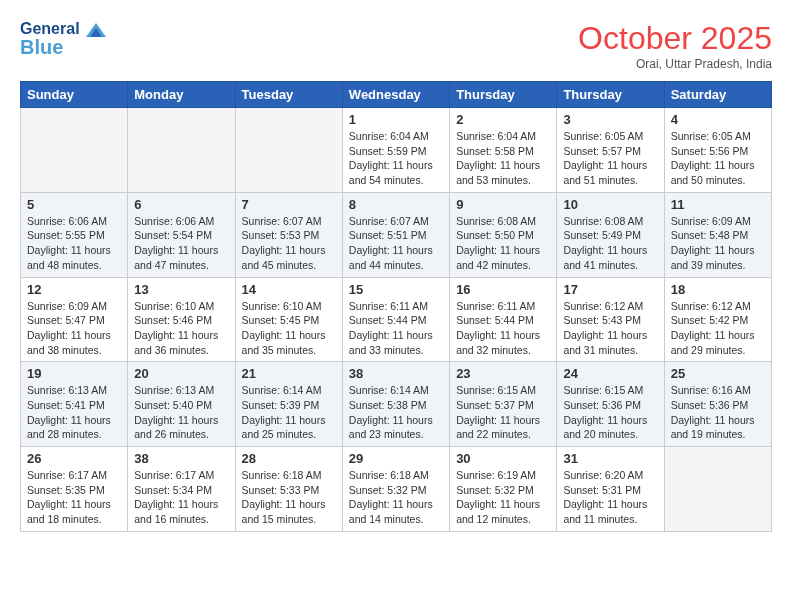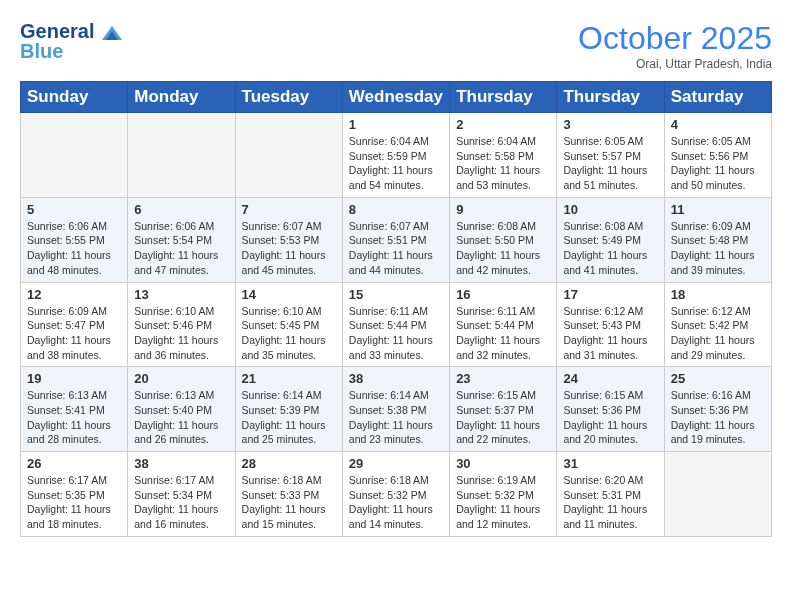--- a/index.html
+++ b/index.html
@@ -21,38 +21,38 @@
     }
     .logo {
       display: flex;
       align-items: center;
     }
     .title-block {
       text-align: right;
     }
     .month-year {
       font-size: 32px;
-      color: #3b82f6;
+      color: #ef4444;
       font-weight: normal;
     }
     .location {
       font-size: 12px;
       color: #555;
     }
     .calendar {
       width: 100%;
       border-collapse: collapse;
       border: 1px solid #ccc;
     }
     .calendar th {
       background-color: #2a62b8;
       color: #fff;
       text-align: left;
       padding: 5px 6px;
-      font-size: 17px;
+      font-size: 13px;
       border: 1px solid #2255a0;
     }
     .calendar td {
       vertical-align: top;
       padding: 4px 6px;
       border: 1px solid #ccc;
       width: calc(100% / 7);
       min-height: 80px;
       background: #fff;
       font-size: 11px;
@@ -77,21 +77,21 @@
     }
   </style>
 </head>
 <body>
 
 <div class="page">
   <div class="header">
     <div class="logo">
       <div>
         <div style="display:flex;align-items:center;">
-          <div style="font-size:20px;font-weight:bold;color:#1a4a8a;line-height:1.1;">
+          <div style="font-size:16px;font-weight:bold;color:#1a4a8a;line-height:1.1;">
             General
             <svg width="20" height="14" viewBox="0 0 20 14" style="vertical-align:middle;margin-left:2px;">
               <polygon points="0,14 10,0 20,14" fill="#4a9fd4"></polygon>
               <polygon points="4,14 10,5 16,14" fill="#2a62b8"></polygon>
             </svg>
           </div>
         </div>
         <div style="font-size:20px;font-weight:bold;color:#4a9fd4;line-height:1.1;margin-top:-2px;">Blue</div>
       </div>
     </div>

